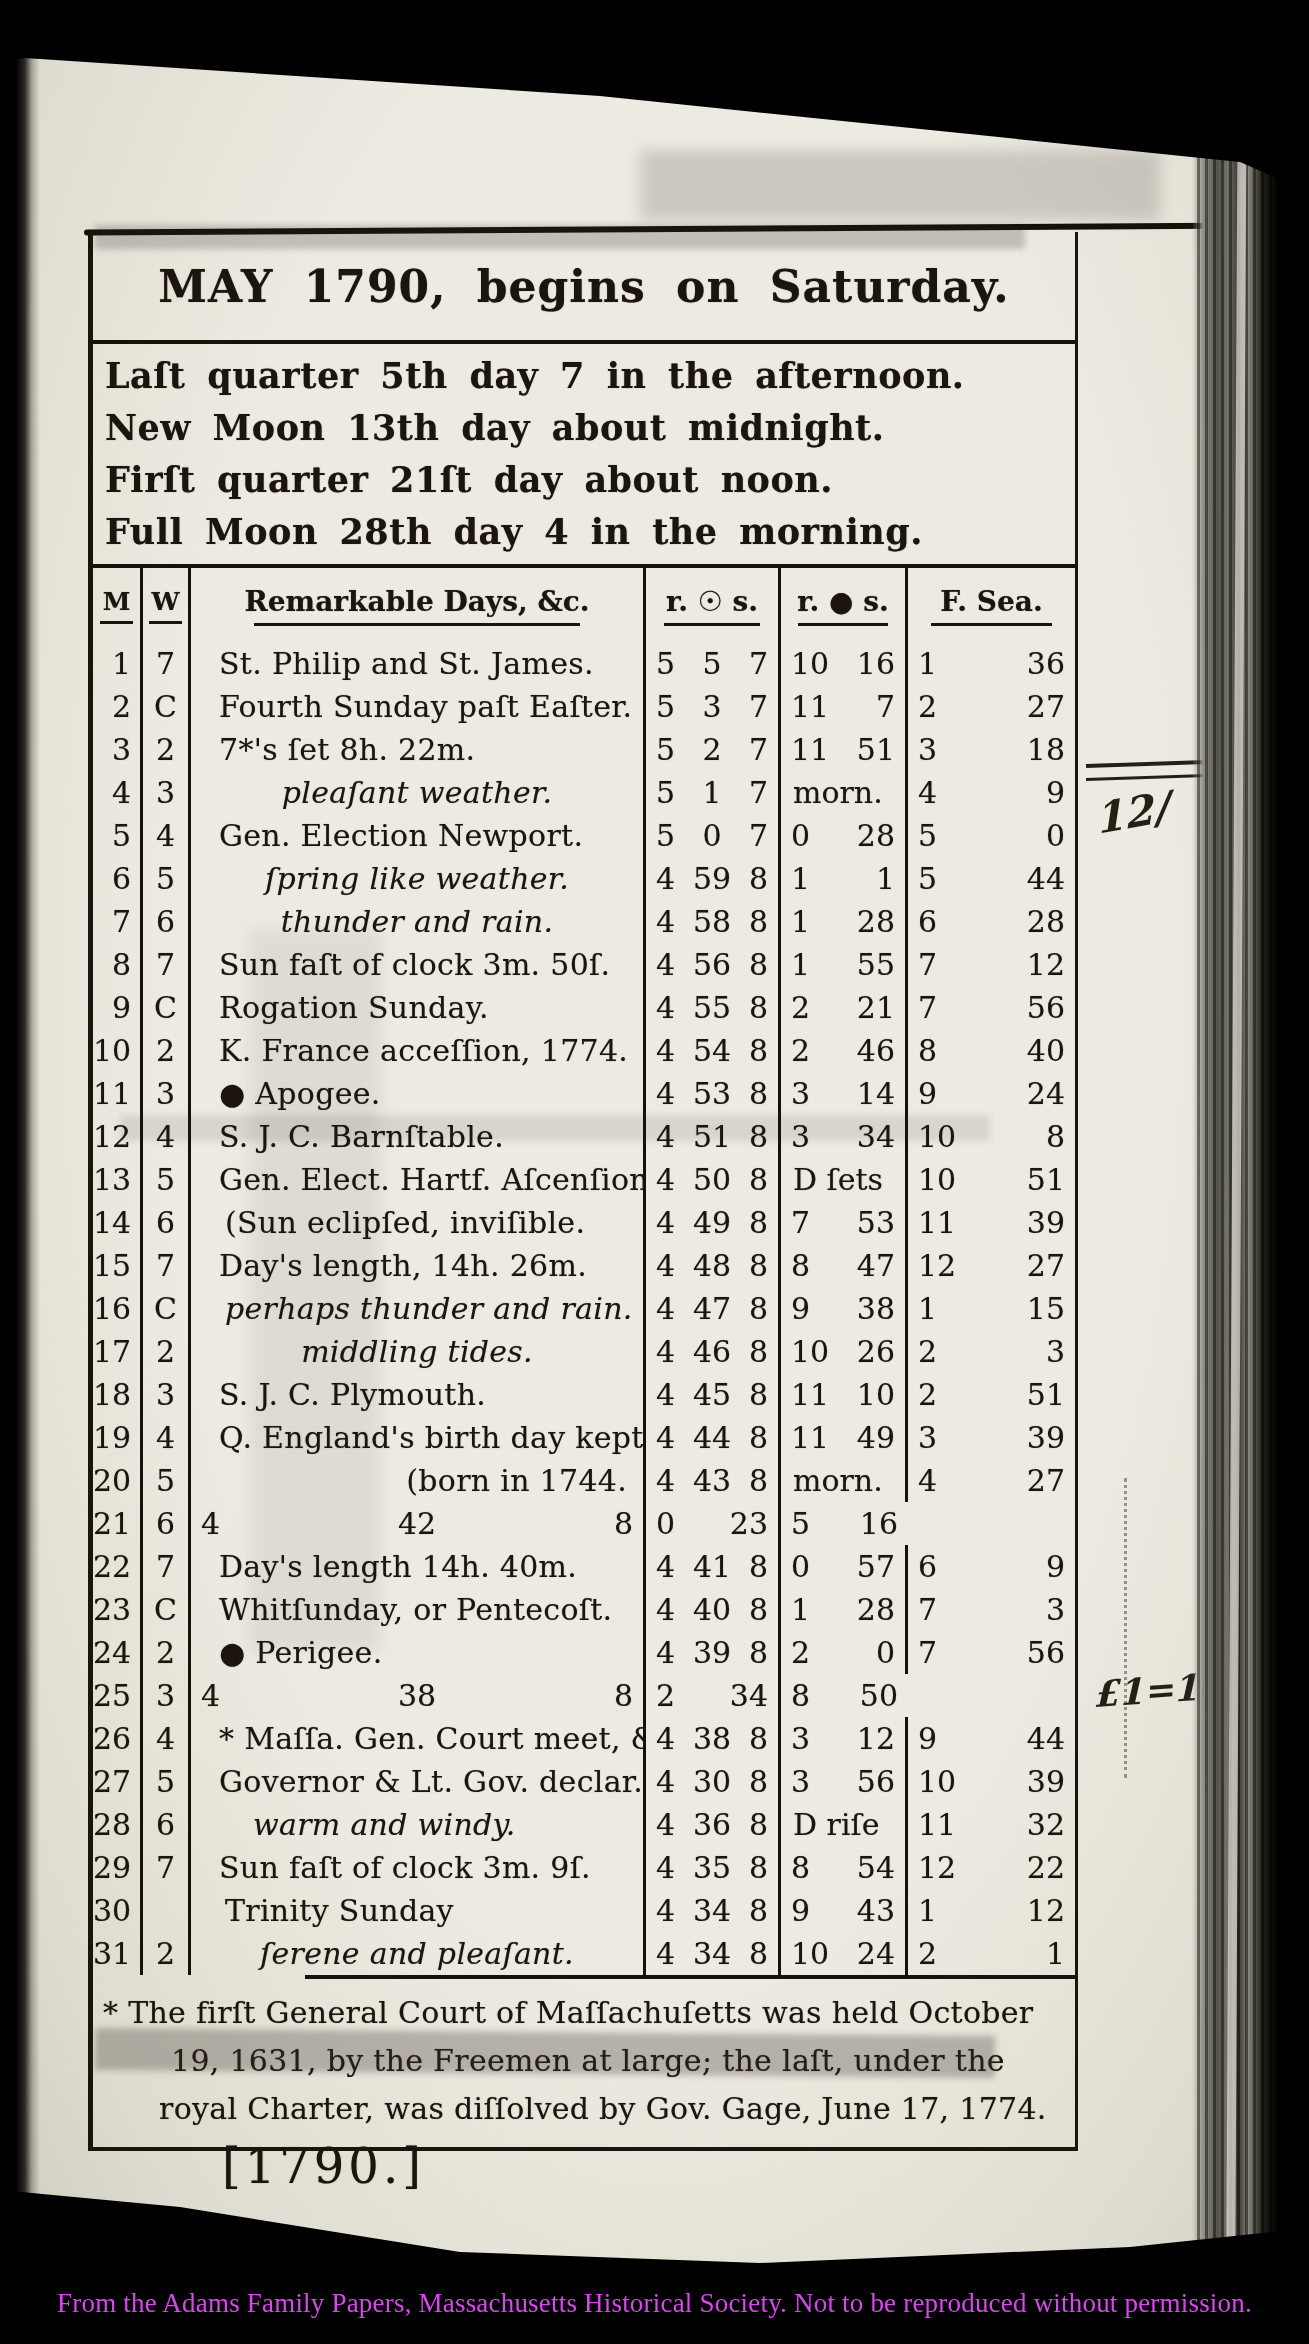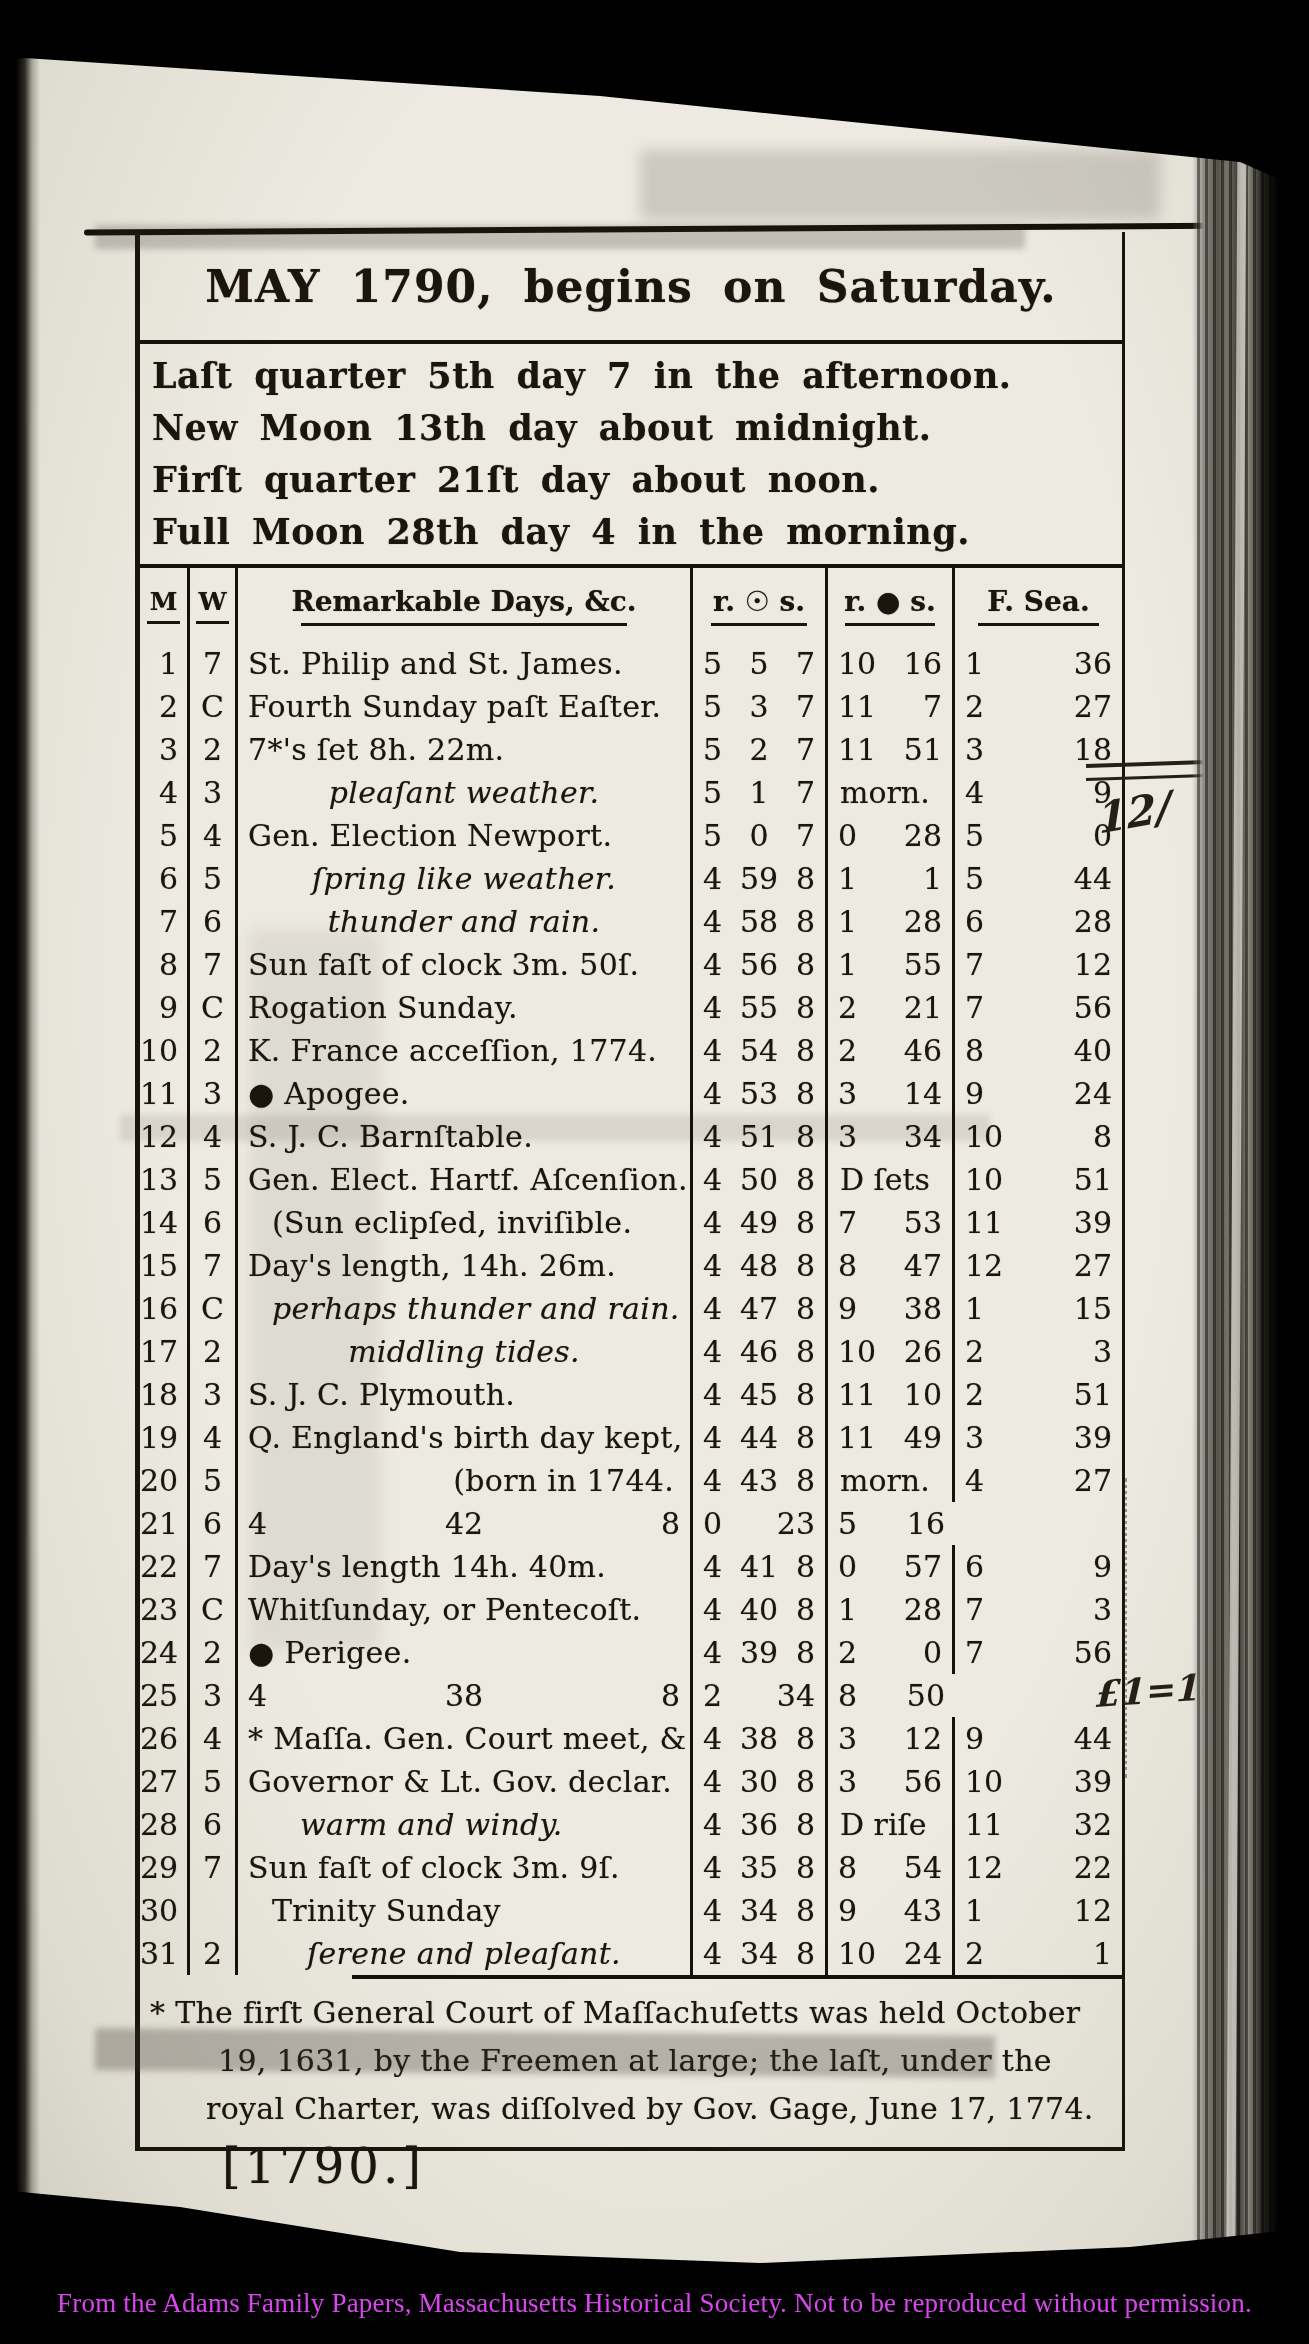--- a/index.html
+++ b/index.html
@@ -34,21 +34,21 @@
   .dotline{position:absolute;left:1124px;top:1478px;height:300px;width:0;
         border-left:3px dotted rgba(45,38,30,.45);}
   .ink-squiggle{position:absolute;border-left:5px solid rgba(40,33,25,.8);border-radius:50%;}
   .sq1{left:-8px;top:1590px;width:30px;height:42px;transform:rotate(24deg);}
   .sq2{left:-10px;top:1662px;width:34px;height:52px;transform:rotate(-14deg);}
 
   
   .toprule{position:absolute;left:84px;top:226px;width:1176px;height:6px;background:#151109;
         transform:rotate(-.35deg);border-radius:3px;}
   .box{position:absolute;left:88px;top:232px;width:990px;box-sizing:border-box;
-       border-left:5px solid #1a140d;border-right:3px solid #1a140d;border-bottom:4px solid #1a140d;margin-left:47px;}
+       border-left:5px solid #1a140d;border-right:3px solid #1a140d;border-bottom:4px solid #1a140d;}
   .title-row{height:108px;border-bottom:4px solid #17110b;display:flex;align-items:center;justify-content:center;
        font-size:44px;font-weight:bold;letter-spacing:1px;word-spacing:14px;
        text-shadow:0 0 1px rgba(25,18,10,.55);}
   .phase-block{border-bottom:4px solid #17110b;padding:6px 6px 6px 12px;}
   .phase-line{font-size:35px;font-weight:bold;line-height:52px;word-spacing:9px;letter-spacing:.5px;
        text-shadow:0 0 1px rgba(25,18,10,.5);}
 
   .grid{display:grid;grid-template-columns:50px 48px 455px 135px 127px 167px;}
   .hrow{height:74px;}
   .hcell{display:flex;flex-direction:column;align-items:center;justify-content:center;
@@ -57,21 +57,21 @@
   .hcell:last-child{border-right:none;}
   .hcell .dash{display:block;height:3px;background:#1a140d;width:72%;margin-top:5px;}
   .hcell.small{font-size:25px;}
 
   .trow{display:grid;grid-template-columns:50px 48px 455px 135px 127px 167px;height:43px;
         font-size:30px;line-height:43px;text-shadow:0 0 1px rgba(25,18,10,.4);}
   .c{border-right:3px solid #17110b;overflow:hidden;white-space:nowrap;}
   .cfsea{border-right:none;}
   .cm{text-align:right;padding-right:9px;box-sizing:border-box;}
   .cw{text-align:center;}
-  .crem{padding-left:10px;box-sizing:border-box;letter-spacing:.3px;}
+  .crem{padding-left:28px;box-sizing:border-box;letter-spacing:.3px;}
   .crem.it{font-style:italic;}
   .crem.ctr{text-align:center;padding-left:0;}
   .crem.rt{text-align:right;padding-right:16px;}
   .crem.ind{padding-left:62px;}
   .crem.ind-sm{padding-left:34px;}
   .csun,.cmoon,.cfsea{display:flex;justify-content:space-between;padding:0 10px;box-sizing:border-box;}
   .csun span,.cmoon span,.cfsea span{display:inline-block;}
   .cmoon span.full,.csun span.full{flex:1;text-align:left;padding-left:2px;}
 
   .partrule{height:4px;background:#17110b;margin-left:212px;width:770px;}

